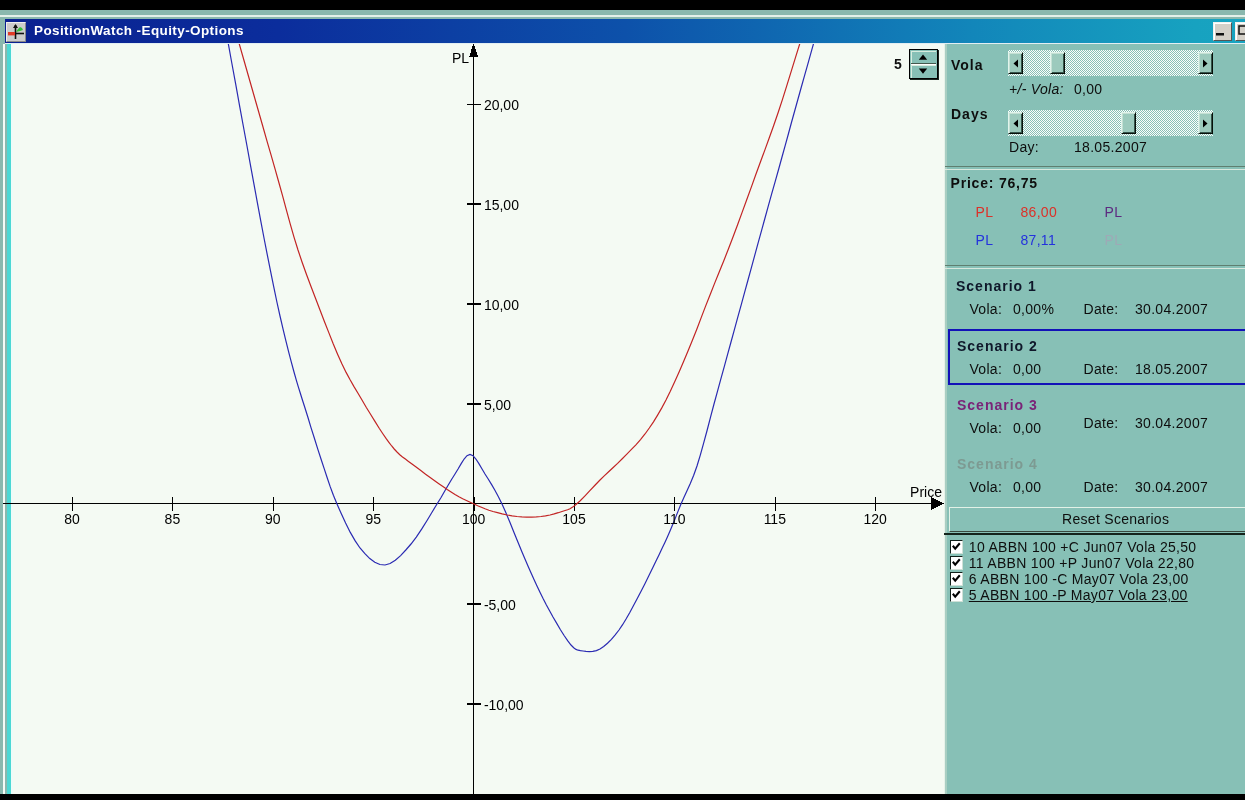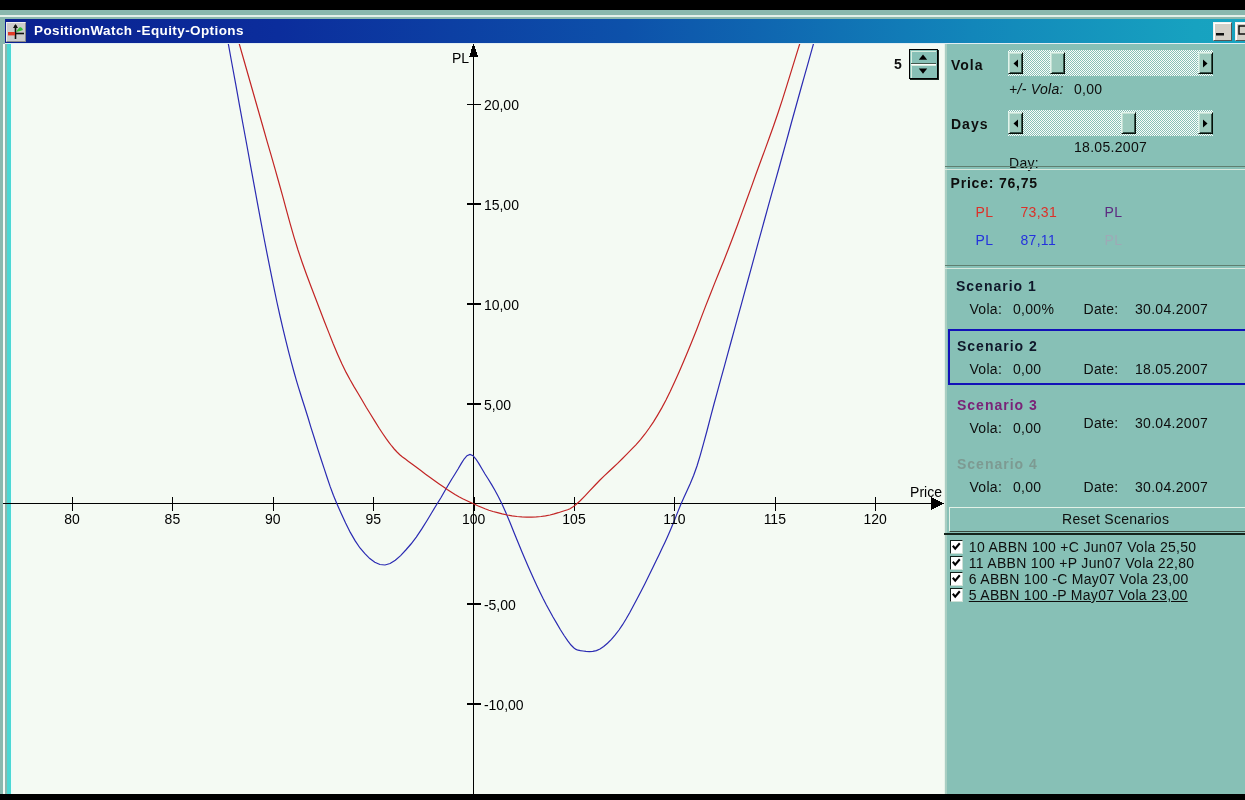--- a/index.html
+++ b/index.html
@@ -114,40 +114,40 @@
       </div>
  <div class="thumb" style="left:42px"></div>
  <div class="sbtn" style="left:190px">
         <svg width="7" height="11">
           <polygon points="1,1.5 5.5,5.5 1,9.5" fill="#000"></polygon>
         </svg>
       </div>
 </div>
 <div class="t" style="left:65px;top:36.5px;font-style:italic;">+/- Vola:</div>
 <div class="t" style="left:130px;top:36.5px;">0,00</div>
-<div class="t b" style="left:7px;top:72px;text-align:right;">Days</div>
+<div class="t b" style="left:7px;top:62px;text-align:right;">Days</div>
 <div class="scroll" style="top:66px">
  <div class="sbtn" style="left:0">
         <svg width="7" height="11">
           <polygon points="6,1.5 1.5,5.5 6,9.5" fill="#000"></polygon>
         </svg>
       </div>
  <div class="thumb" style="left:113px"></div>
  <div class="sbtn" style="left:190px">
         <svg width="7" height="11">
           <polygon points="1,1.5 5.5,5.5 1,9.5" fill="#000"></polygon>
         </svg>
       </div>
 </div>
-<div class="t" style="left:65px;top:95px;margin-top:16px;">Day:</div>
+<div class="t" style="left:65px;top:95px;">Day:</div>
 <div class="t" style="left:130px;top:95px;">18.05.2007</div>
 <div class="sep" style="top:121.5px"></div>
 <div class="t b" style="left:6.5px;top:131px;letter-spacing:.8px">Price: 76,75</div>
 <div class="t" style="left:31.5px;top:160px;color:#dc3028">PL</div>
-<div class="t" style="left:76.5px;top:160px;color:#dc3028">73,31</div>
+<div class="t" style="left:76.5px;top:160px;color:#dc3028">86,00</div>
 <div class="t" style="left:160.5px;top:160px;color:#5c2a80">PL</div>
 <div class="t" style="left:31.5px;top:188px;color:#2431dd">PL</div>
 <div class="t" style="left:76.5px;top:188px;color:#2431dd">87,11</div>
 <div class="t" style="left:160.5px;top:188px;color:#9ea9b6">PL</div>
 <div class="sep" style="top:220.5px"></div>
 <div class="t b" style="left:12px;top:234px;color:#0f172a">Scenario 1</div>
 <div class="t" style="left:25.5px;top:257px;">Vola:</div>
 <div class="t" style="left:69px;top:257px;">0,00%</div>
 <div class="t" style="left:139.5px;top:257px;">Date:</div>
 <div class="t" style="left:191px;top:257px;">30.04.2007</div>

